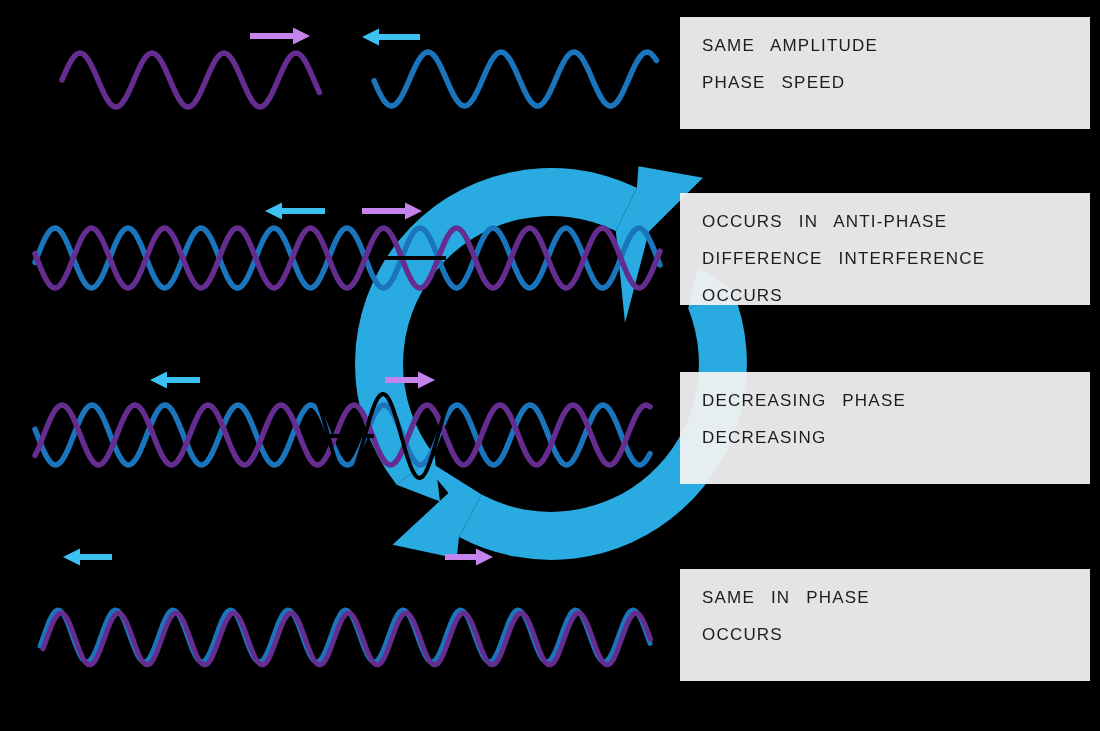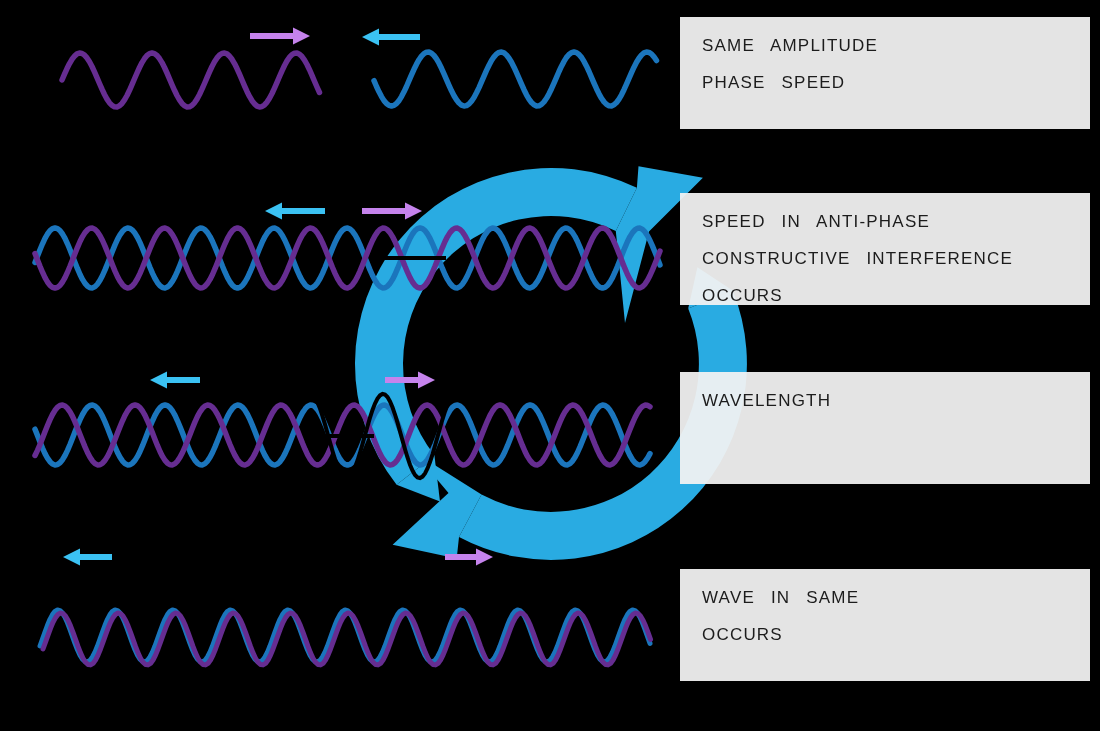--- a/index.html
+++ b/index.html
@@ -61,24 +61,25 @@
     <path class="resultant" d="M 384 258 L 446 258"></path>
     <path class="resultant" d="M300.0 408.6L302.5 402.5L305.0 397.8L307.5 395.0L310.0 394.0L312.5 395.0L315.0 397.8L317.5 402.5L320.0 408.6L322.5 416.1L325.0 424.4L327.5 433.3L330.0 442.3L332.5 451.0L335.0 459.1L337.5 466.0L340.0 471.6L342.5 475.5L345.0 477.7L347.5 477.8L350.0 476.1L352.5 472.5L355.0 467.3L357.5 460.5L360.0 452.7L362.5 444.1L365.0 435.1L367.5 426.2L370.0 417.7L372.5 410.0L375.0 403.6L377.5 398.6L380.0 395.4L382.5 394.0L385.0 394.6L387.5 397.1L390.0 401.4L392.5 407.3L395.0 414.5L397.5 422.7L400.0 431.5L402.5 440.5L405.0 449.3L407.5 457.5L410.0 464.7L412.5 470.6L415.0 474.9L417.5 477.4L420.0 478.0L422.5 476.6L425.0 473.4L427.5 468.4L430.0 462.0L432.5 454.3L435.0 445.8L437.5 436.9L440.0 427.9L442.5 419.3L445.0 411.5L447.5 404.7L450.0 399.5L452.5 395.9L455.0 394.2L457.5 394.3"></path>
     <path class="resultant" d="M 312 436 L 374 436"></path>
   </svg>
 
   <div class="box b1">
     <div class="ln">SAME AMPLITUDE</div>
     <div class="ln">PHASE SPEED</div>
   </div>
   <div class="box b2">
-    <div class="ln">SPEED IN ANTI-PHASE</div>
-    <div class="ln">CONSTRUCTIVE INTERFERENCE</div>
+    <div class="ln">OCCURS IN ANTI-PHASE</div>
+    <div class="ln">DIFFERENCE INTERFERENCE</div>
     <div class="ln">OCCURS</div>
   </div>
   <div class="box b3">
-    <div class="ln">WAVELENGTH</div>
+    <div class="ln">DECREASING PHASE</div>
+    <div class="ln">DECREASING</div>
   </div>
   <div class="box b4">
-    <div class="ln">WAVE IN SAME</div>
+    <div class="ln">SAME IN PHASE</div>
     <div class="ln">OCCURS</div>
   </div>
 </div>
 
 </body></html>

